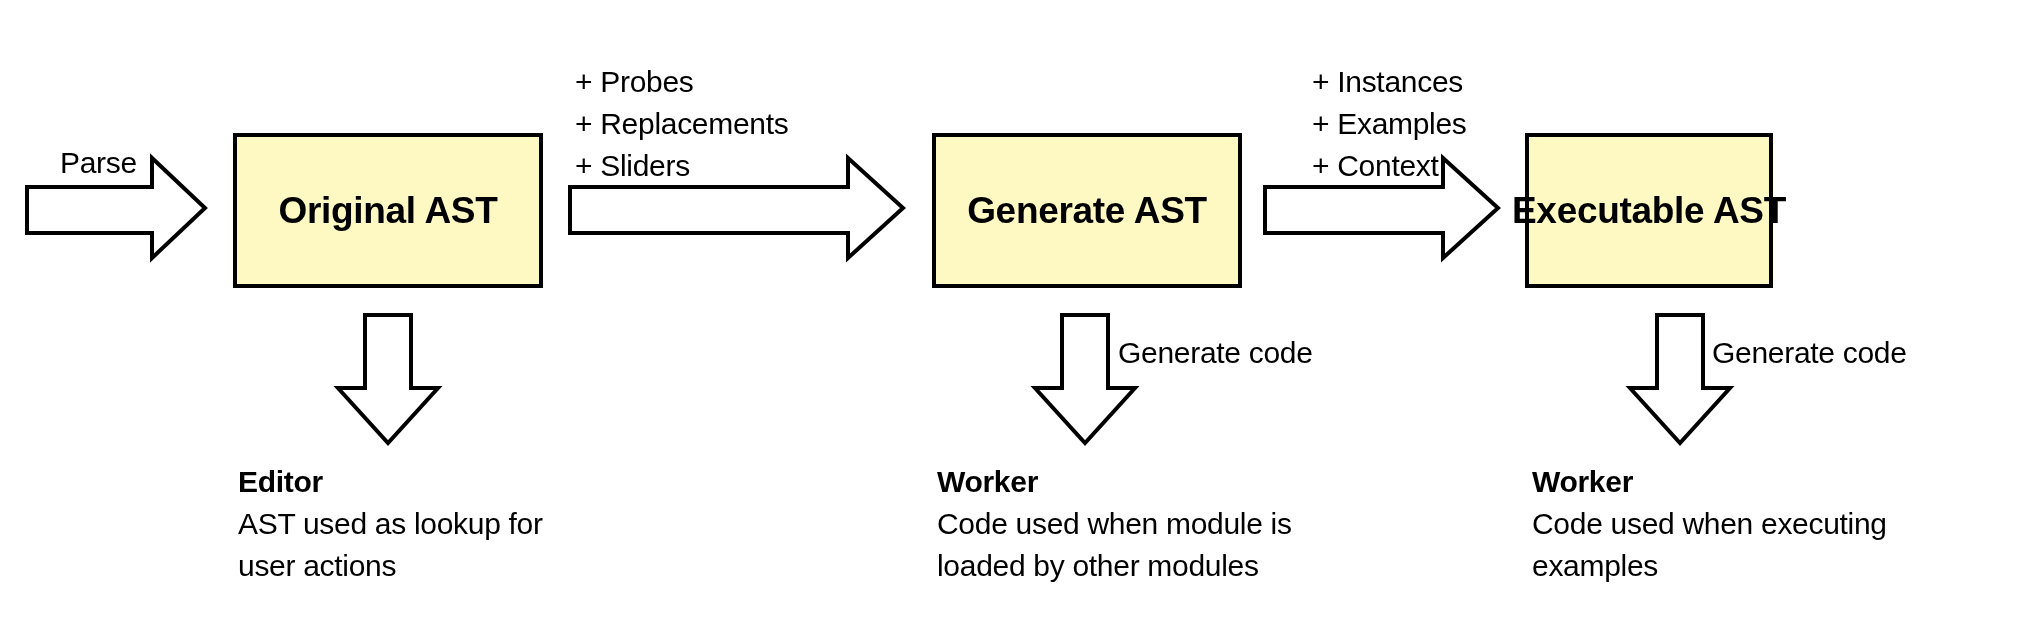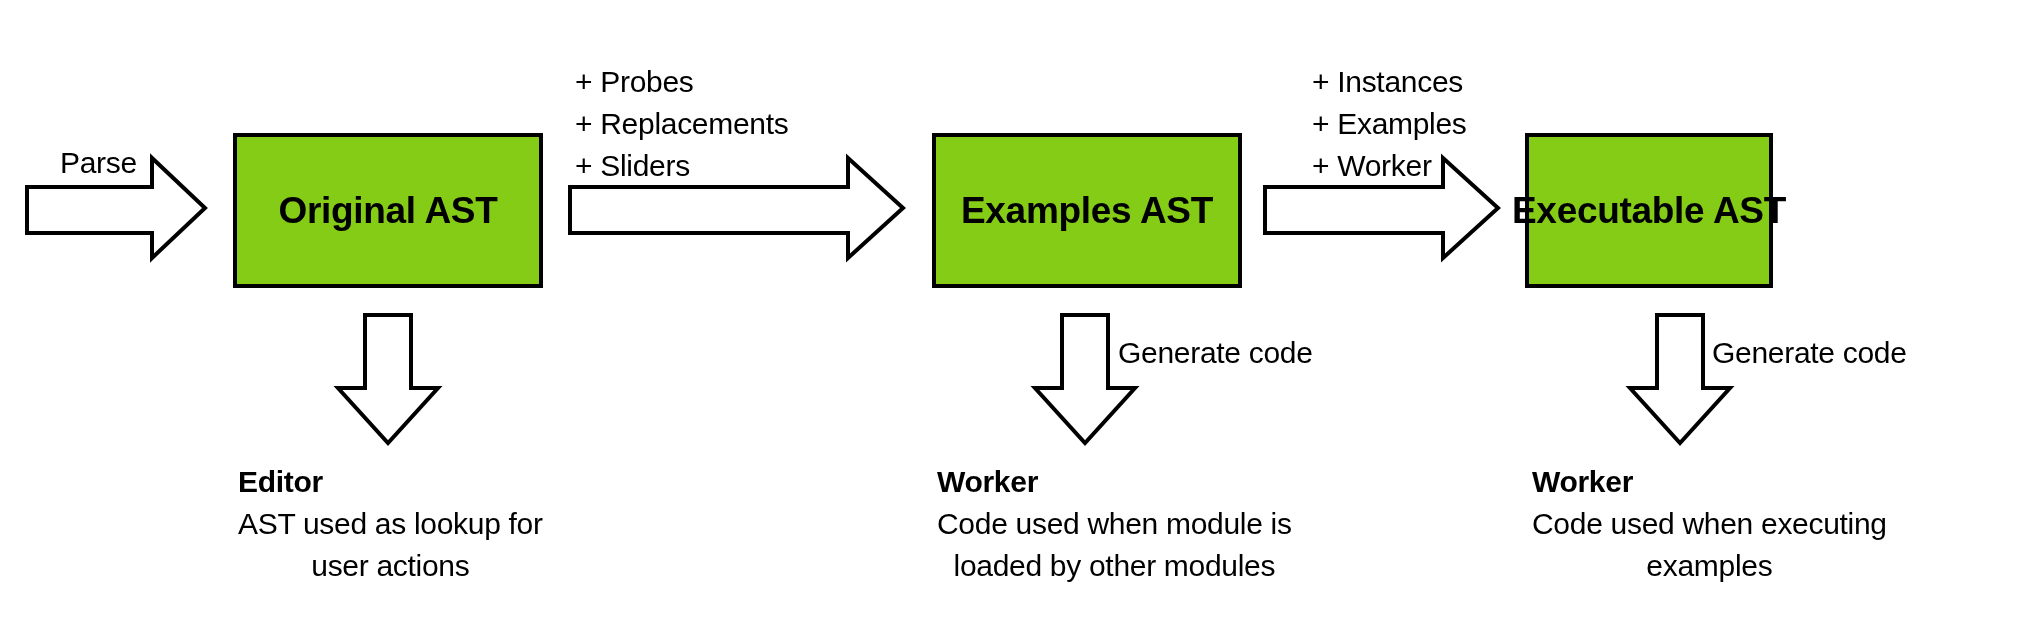--- a/index.html
+++ b/index.html
@@ -22,21 +22,21 @@
     stroke: #000000;
     stroke-width: 4;
     stroke-linejoin: miter;
   }
   .ast-box {
     position: absolute;
     top: 133px;
     height: 155px;
     box-sizing: border-box;
     border: 4px solid #000000;
-    background: #84cc16;
+    background: #fef9c3;
     display: flex;
     align-items: center;
     justify-content: center;
   }
   .ast-box .box-label {
     font-size: 37px;
     font-weight: 700;
     letter-spacing: -0.3px;
     white-space: nowrap;
   }
@@ -46,21 +46,21 @@
     line-height: 42px;
     letter-spacing: -0.3px;
     white-space: nowrap;
   }
   .plus-list { top: 61px; }
   .plus-list .plus-line { display: block; }
   .gen-label { top: 333px; line-height: 40px; }
   .parse-label { top: 143px; left: 32px; line-height: 40px; margin-left: 28px; }
   .output-block { top: 461px; }
   .output-block .output-title { display: block; font-weight: 700; }
-  .output-block .output-line { display: block; text-align: center; }
+  .output-block .output-line { display: block; }
 </style>
 </head>
 <body>
 
 <div id="canvas">
 
   <svg id="arrow-layer" viewBox="0 0 2017 629" xmlns="http://www.w3.org/2000/svg" aria-hidden="true">
     <polygon class="shape" points="27,187 152,187 152,158 205,208 152,258 152,233 27,233"></polygon>
     <polygon class="shape" points="570,187 848,187 848,158 903,208 848,258 848,233 570,233"></polygon>
     <polygon class="shape" points="1265,187 1443,187 1443,158 1498,208 1443,258 1443,233 1265,233"></polygon>
@@ -73,29 +73,29 @@
 
   <div class="free-label plus-list" style="left:575px">
     <span class="plus-line">+ Probes</span>
     <span class="plus-line">+ Replacements</span>
     <span class="plus-line">+ Sliders</span>
   </div>
 
   <div class="free-label plus-list" style="left:1312px">
     <span class="plus-line">+ Instances</span>
     <span class="plus-line">+ Examples</span>
-    <span class="plus-line">+ Worker</span>
+    <span class="plus-line">+ Context</span>
   </div>
 
   <div class="ast-box" style="left:233px; width:310px">
     <span class="box-label">Original AST</span>
   </div>
 
   <div class="ast-box" style="left:932px; width:310px">
-    <span class="box-label">Examples AST</span>
+    <span class="box-label">Generate AST</span>
   </div>
 
   <div class="ast-box" style="left:1525px; width:248px">
     <span class="box-label">Executable AST</span>
   </div>
 
   <span class="free-label gen-label" style="left:1118px">Generate code</span>
 
   <span class="free-label gen-label" style="left:1712px">Generate code</span>
 

